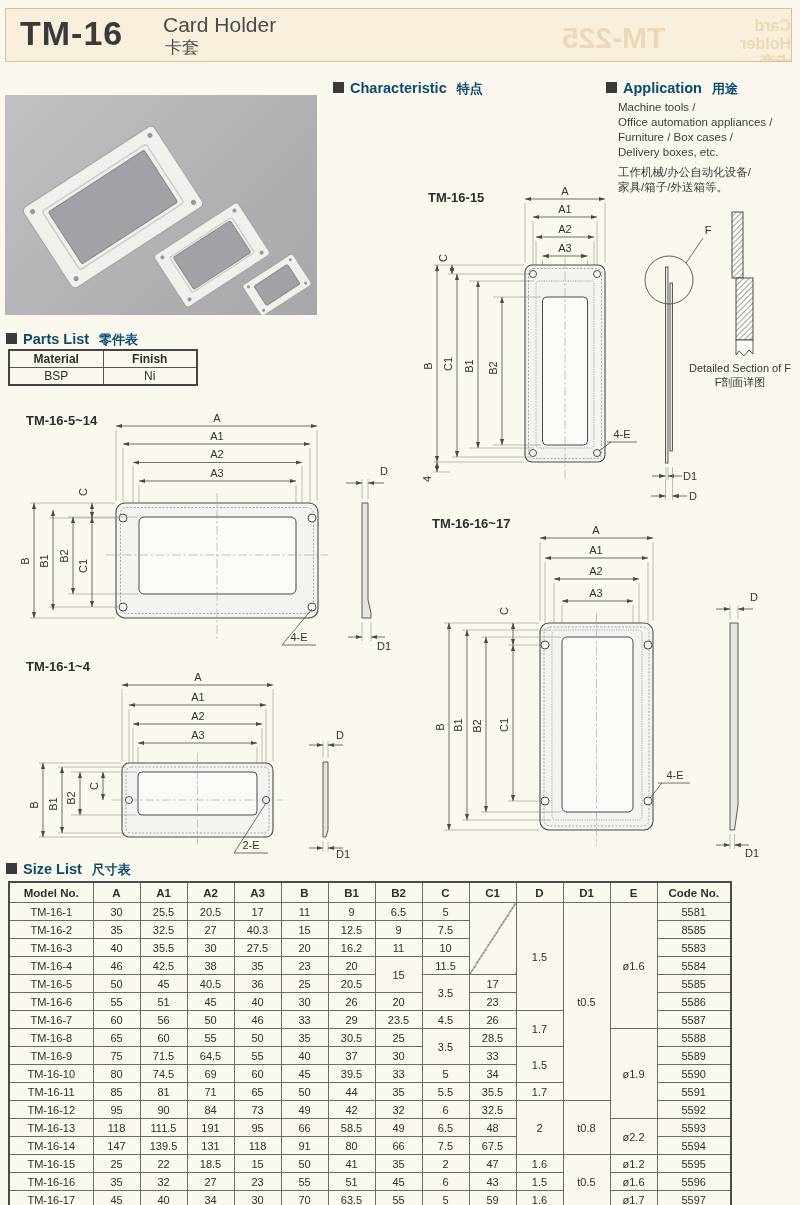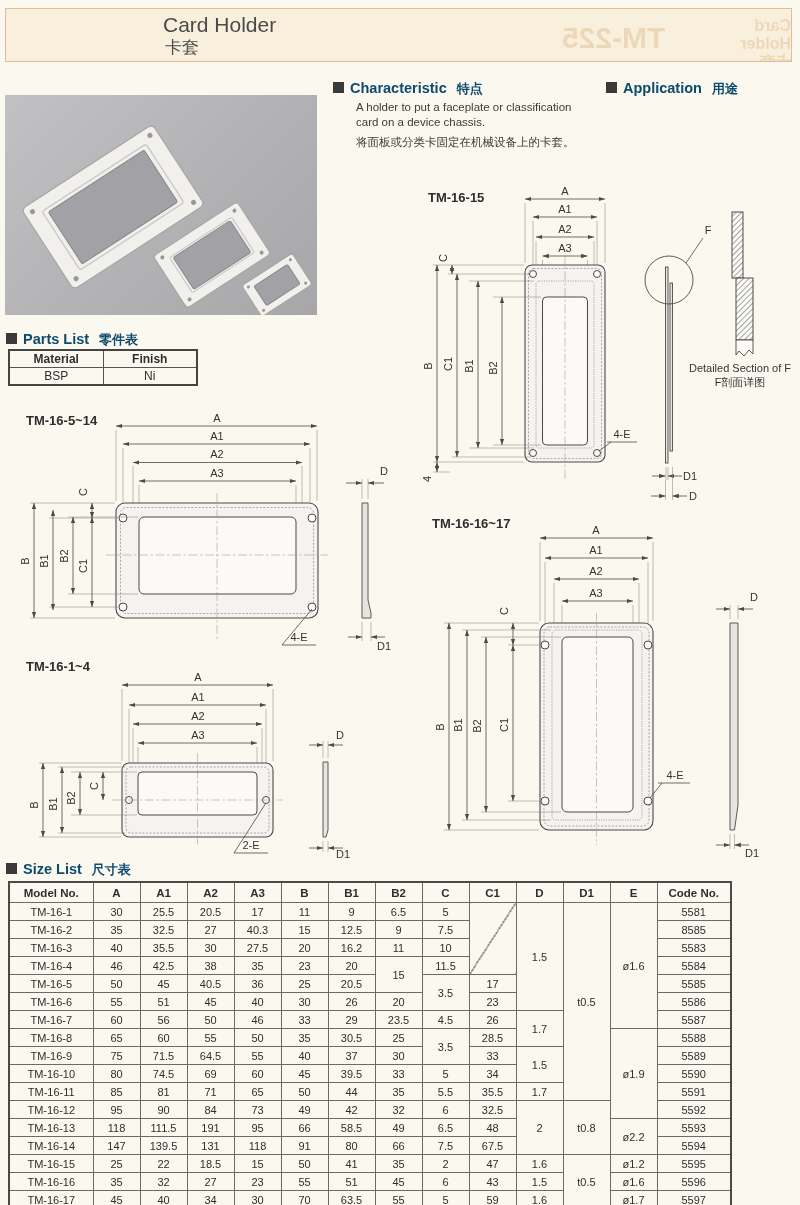--- a/index.html
+++ b/index.html
@@ -69,20 +69,21 @@
     <pattern id="hatch" width="4" height="4" patternUnits="userSpaceOnUse" patternTransform="rotate(45)">
       <rect width="4" height="4" fill="#fdfcf8"></rect>
       <line x1="0" y1="0" x2="0" y2="4" stroke="#555" stroke-width="1.1"></line>
     </pattern>
   </defs>
 </svg>
 
 <div class="page">
 
   <div class="hdr">
+    <div class="hdr-model">TM-16</div>
     <div class="hdr-title">Card Holder</div>
     <div class="hdr-title-zh">卡套</div>
     <div class="ghost ghost1">TM-225</div>
     <div class="ghost ghost2">
       <span>Card Holder</span><br><span>卡套</span>
     </div>
   </div>
 
   <div class="photo">
     <svg width="312" height="220" viewBox="0 0 312 220">
@@ -111,28 +112,31 @@
           <circle cx="25" cy="-14" r="1.5" fill="#98989b"></circle>
         <circle cx="-25" cy="14" r="1.5" fill="#98989b"></circle>
           <circle cx="25" cy="14" r="1.5" fill="#98989b"></circle>
       </g>
     </svg>
   </div>
 
   <div class="sec-h" style="left:333px;top:80px;">
     <span class="sq"></span><span>Characteristic</span><span class="zh">特点</span>
   </div>
-  <div class="body-txt" style="left:356px;top:100px;width:235px;">
-    <span>A holder to put a faceplate or classification</span><br>
-    <span>card on a device chassis.</span>
-    <span class="zh">将面板或分类卡固定在机械设备上的卡套。</span>
-  </div>
 
   <div class="sec-h" style="left:606px;top:80px;">
     <span class="sq"></span><span>Application</span><span class="zh">用途</span>
+  </div>
+  <div class="body-txt" style="left:618px;top:100px;width:180px;">
+    <span>Machine tools /</span><br>
+    <span>Office automation appliances /</span><br>
+    <span>Furniture / Box cases /</span><br>
+    <span>Delivery boxes, etc.</span>
+    <span class="zh">工作机械/办公自动化设备/</span>
+    <span>家具/箱子/外送箱等。</span>
   </div>
 
   <div class="sec-h" style="left:6px;top:331px;">
     <span class="sq"></span><span>Parts List</span><span class="zh">零件表</span>
   </div>
   <table class="ptable">
     <tbody>
         <tr>
       <th>Material</th>
       <th>Finish</th>

